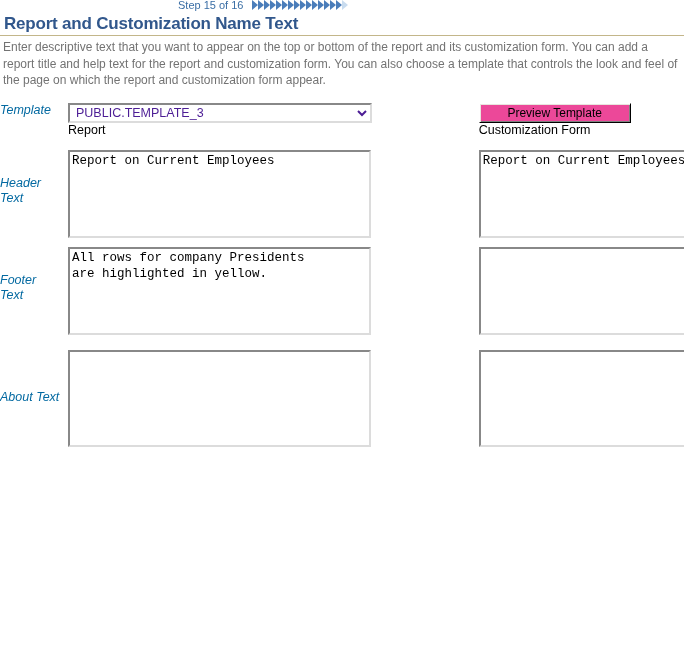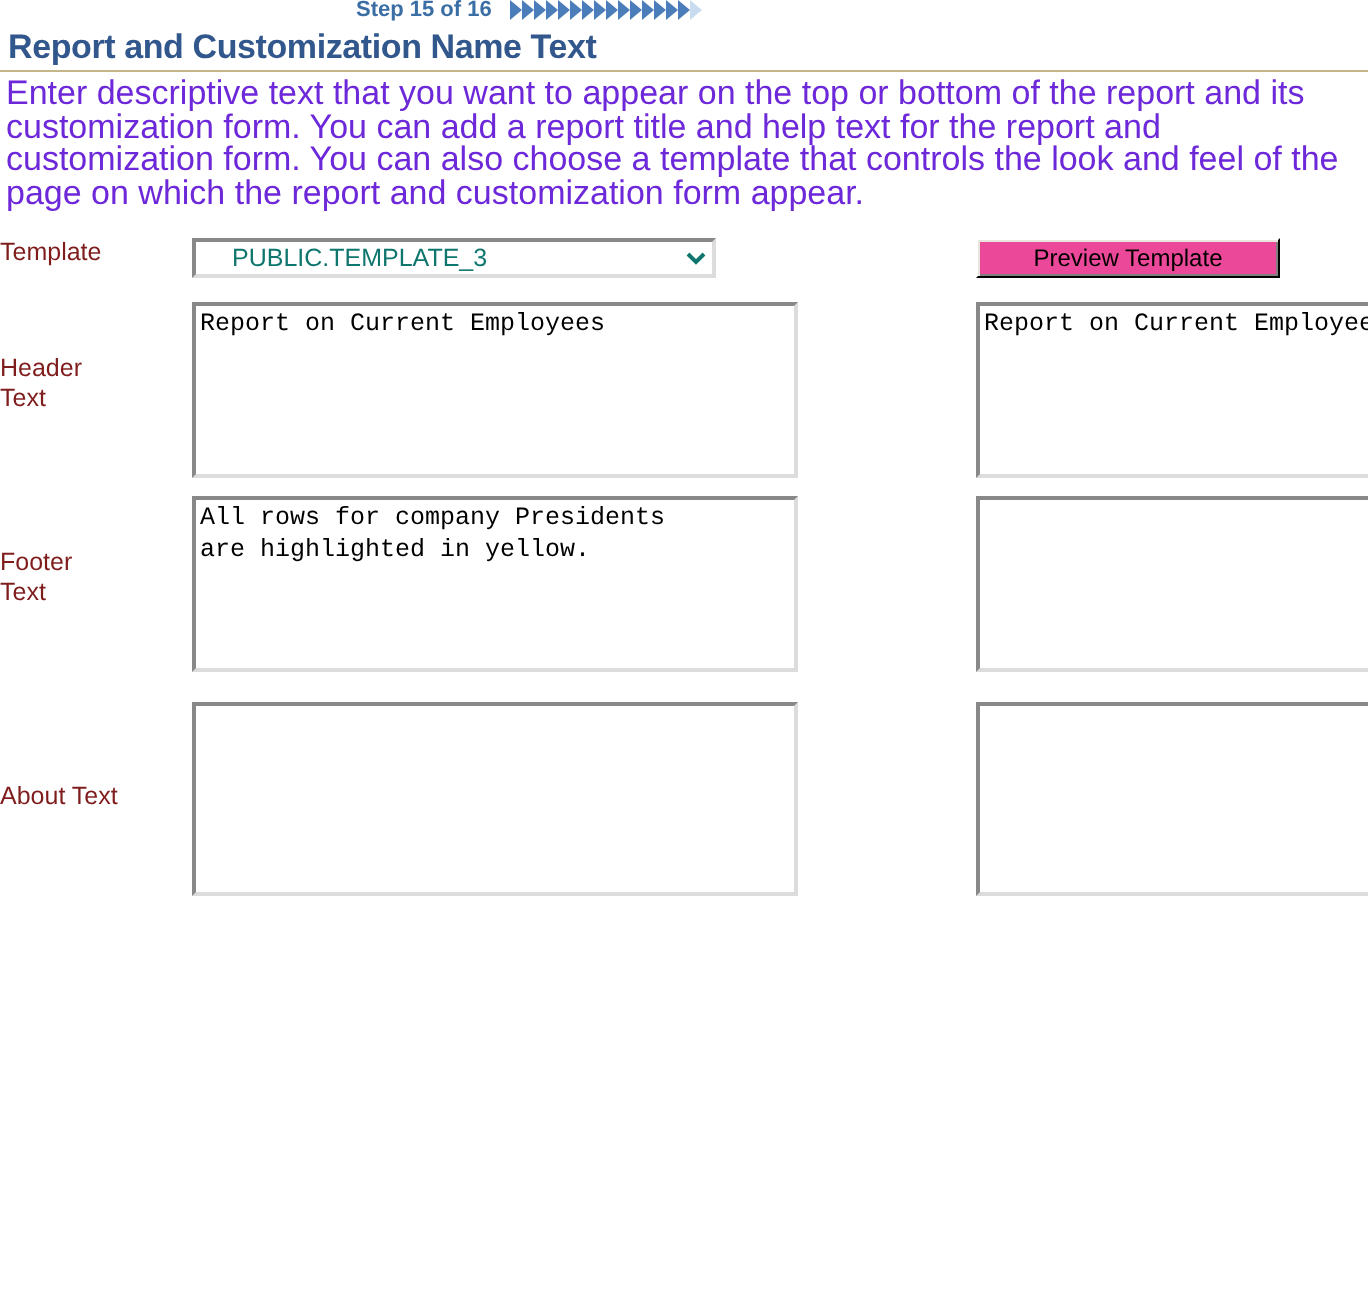--- a/index.html
+++ b/index.html
@@ -29,21 +29,20 @@
     display: flex;
     align-items: center;
     gap: 9px;
   }
   .step-label {
     color: #3a6ea5;
     font-size: 11px;
     font-family: "Liberation Sans", sans-serif;
     white-space: nowrap;
     line-height: 12px;
-    font-weight: bold;
   }
   .chevrons { display: flex; align-items: center; line-height: 0; }
   .chev {
     width: 0; height: 0;
     border-top: 5px solid transparent;
     border-bottom: 5px solid transparent;
     border-left: 6px solid #4a7dba;
     margin-right: 0px;
   }
   .chev.empty { border-left-color: #c9dcef; }
@@ -62,59 +61,60 @@
     height: 1px;
     background: #c3b68a;
     border: 0;
     margin: 1px 0 3px 0;
     width: 684px;
   }
 
   
   .intro {
     margin: 0 4px 0 3px;
-    font-size: 17px;
+    font-size: 12px;
     line-height: 16.5px;
-    color: #6d28d9;
+    color: #737373;
     font-family: "Liberation Sans", sans-serif;
   }
 
   
   table.form {
     border-collapse: collapse;
     margin-top: 14px;
     width: 684px;
     table-layout: fixed;
   }
   table.form td { vertical-align: top; padding: 0; }
   td.label-col {
-    width: 96px;
+    width: 68px;
     padding-left: 8px;
     font-size: 12.5px;
     line-height: 15px;
     font-family: "Liberation Sans", sans-serif;
-    color: #7f1d1d;
+    color: #0369a1;
+    font-style: italic;
   }
 
   .subhead {
     font-size: 12.5px;
     line-height: 15px;
     padding: 4px 0 3px 0;
   }
 
   
   select.tmpl {
-    width: 262px;
+    width: 304px;
     height: 20px;
     font-family: "Liberation Sans", sans-serif;
     font-size: 12.5px;
-    padding-left: 14px;
+    padding-left: 2px;
     border: 2px inset #dcdcdc;
     background: #ffffff;
-    color: #0f766e;
+    color: #4c1d95;
     box-sizing: border-box;
   }
 
   button.preview {
     width: 152px;
     height: 20px;
     font-family: "Liberation Sans", sans-serif;
     font-size: 12px;
     background: #ec4899;
     border: 1px solid #000000;
@@ -224,20 +224,26 @@
       <select class="tmpl">
         <option>PUBLIC.TEMPLATE_3</option>
       </select>
     </td>
     <td></td>
     <td>
       <button class="preview">Preview Template</button>
     </td>
   </tr>
 
+  <tr>
+    <td class="label-col"></td>
+    <td class="subhead">Report</td>
+    <td></td>
+    <td class="subhead">Customization Form</td>
+  </tr>
 
   <tr class="row-sp">
         <td colspan="4"></td>
       </tr>
 
   <tr class="row-sp">
         <td colspan="4"></td>
       </tr>
 
   <tr>

